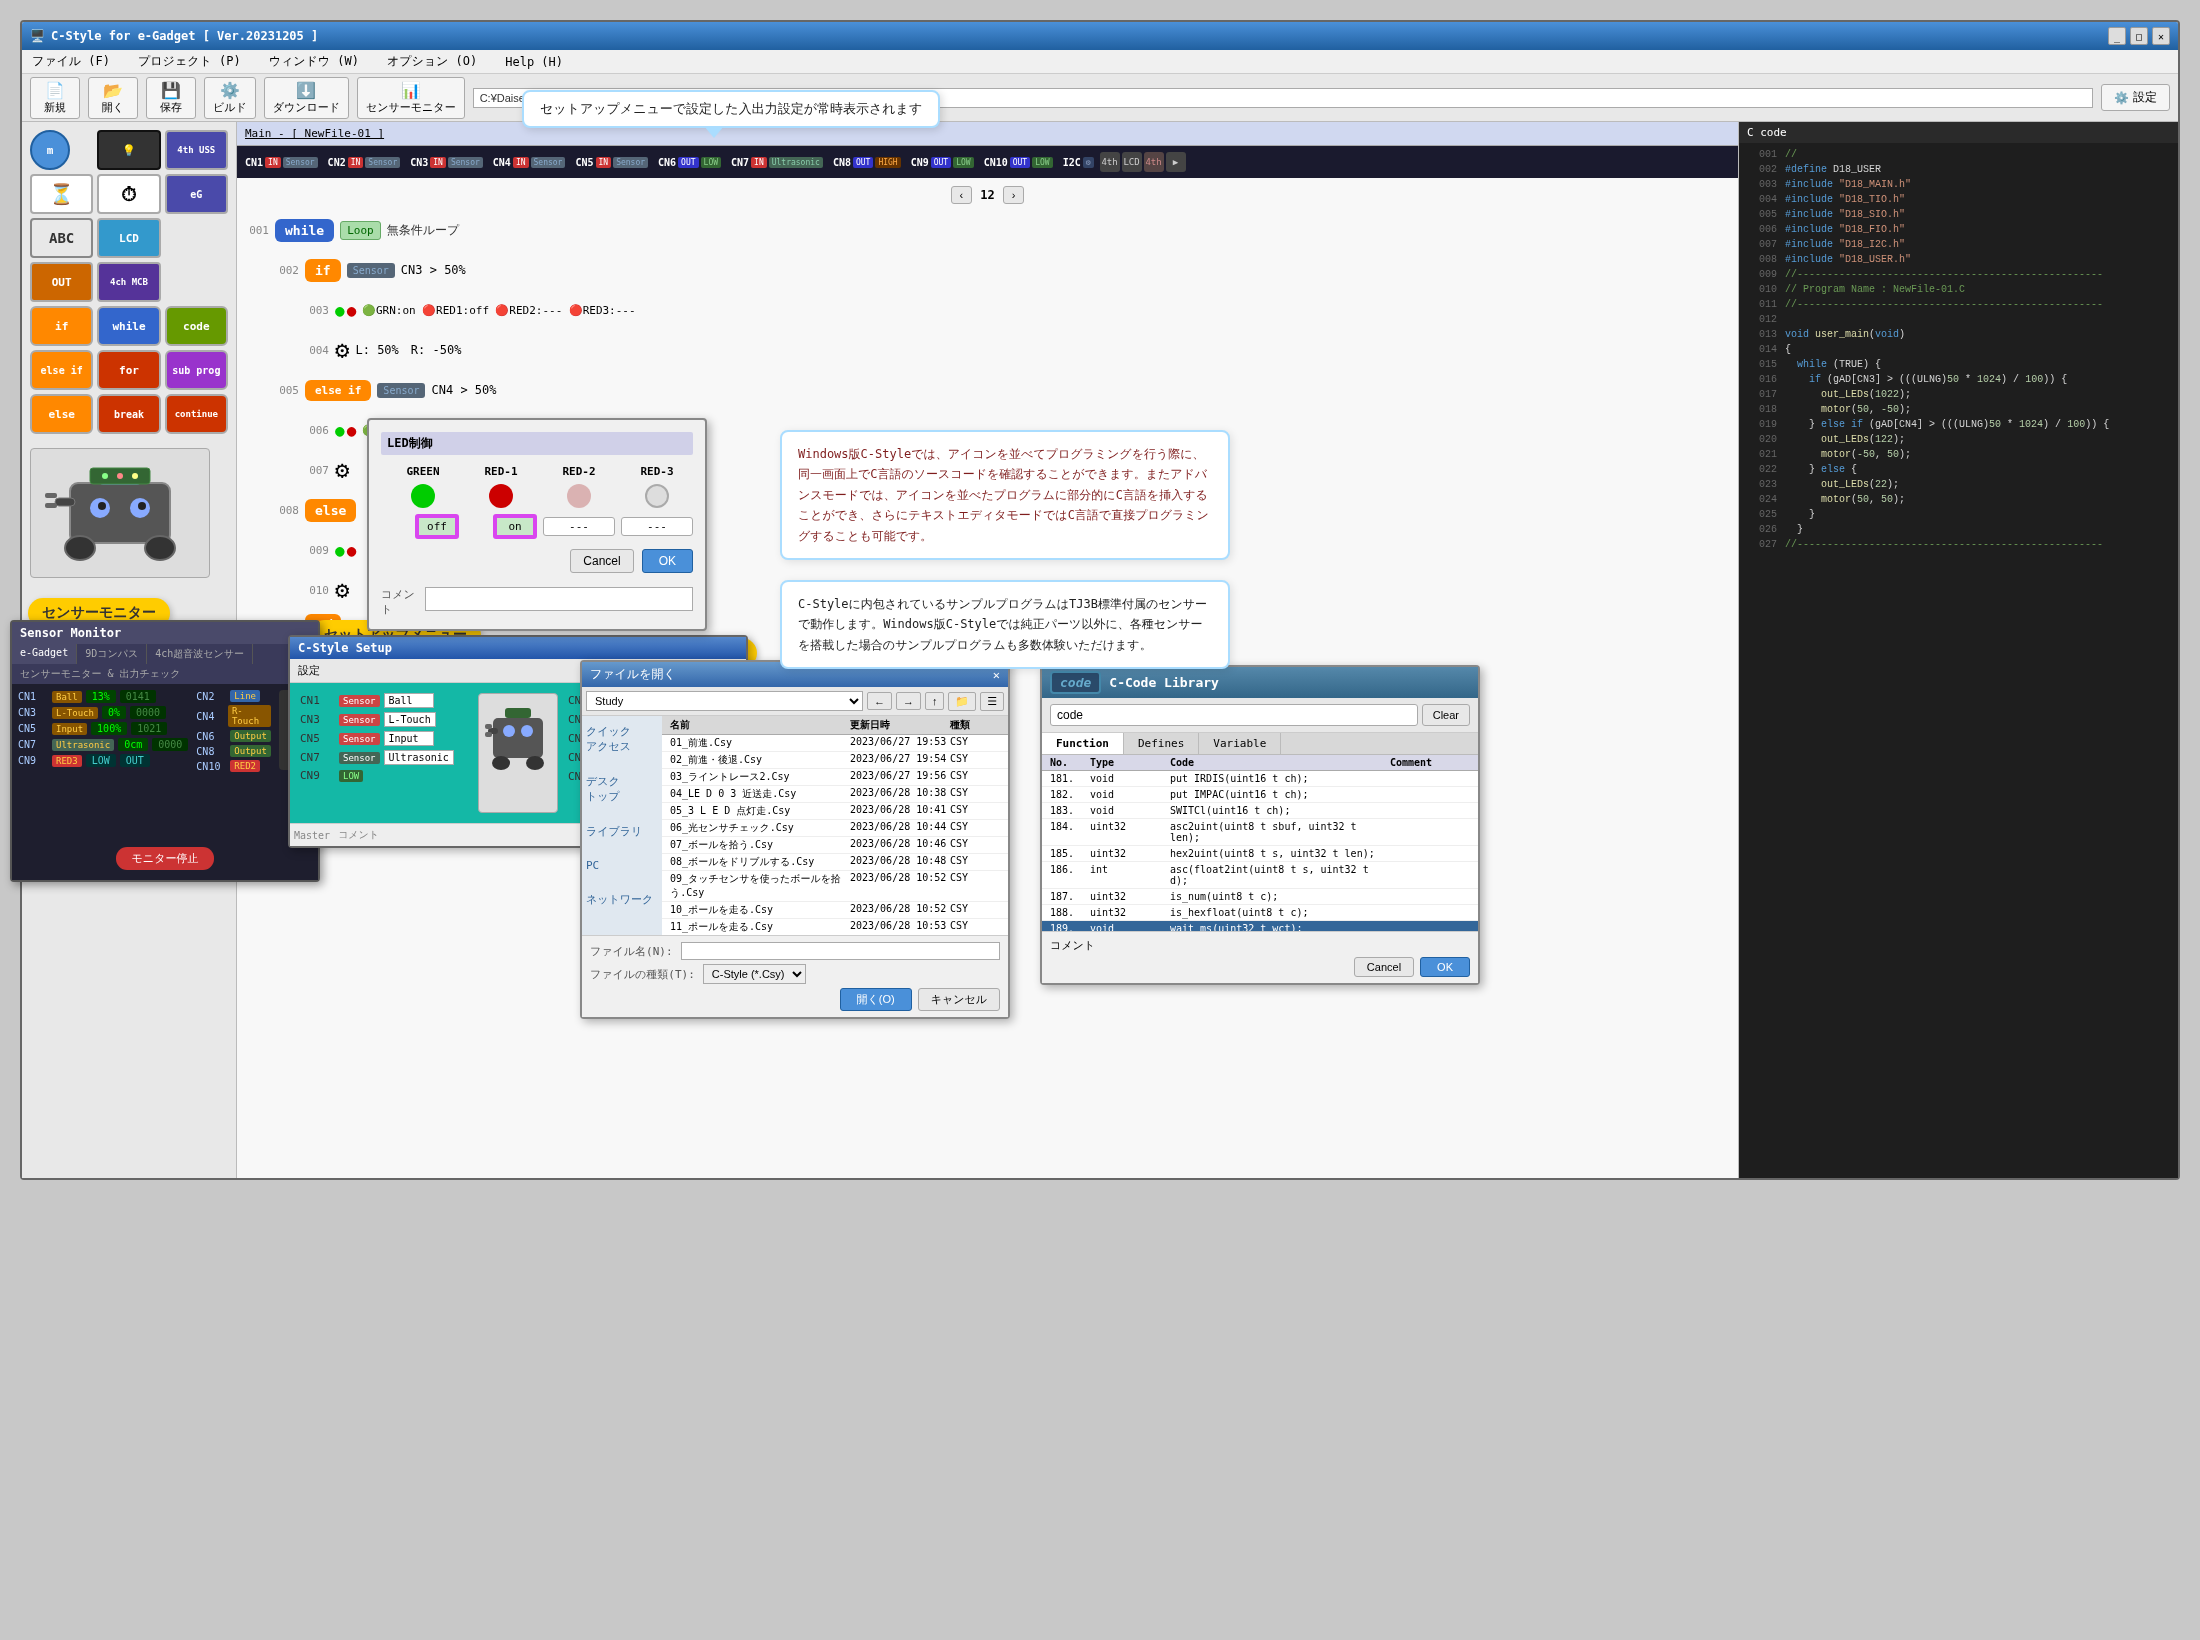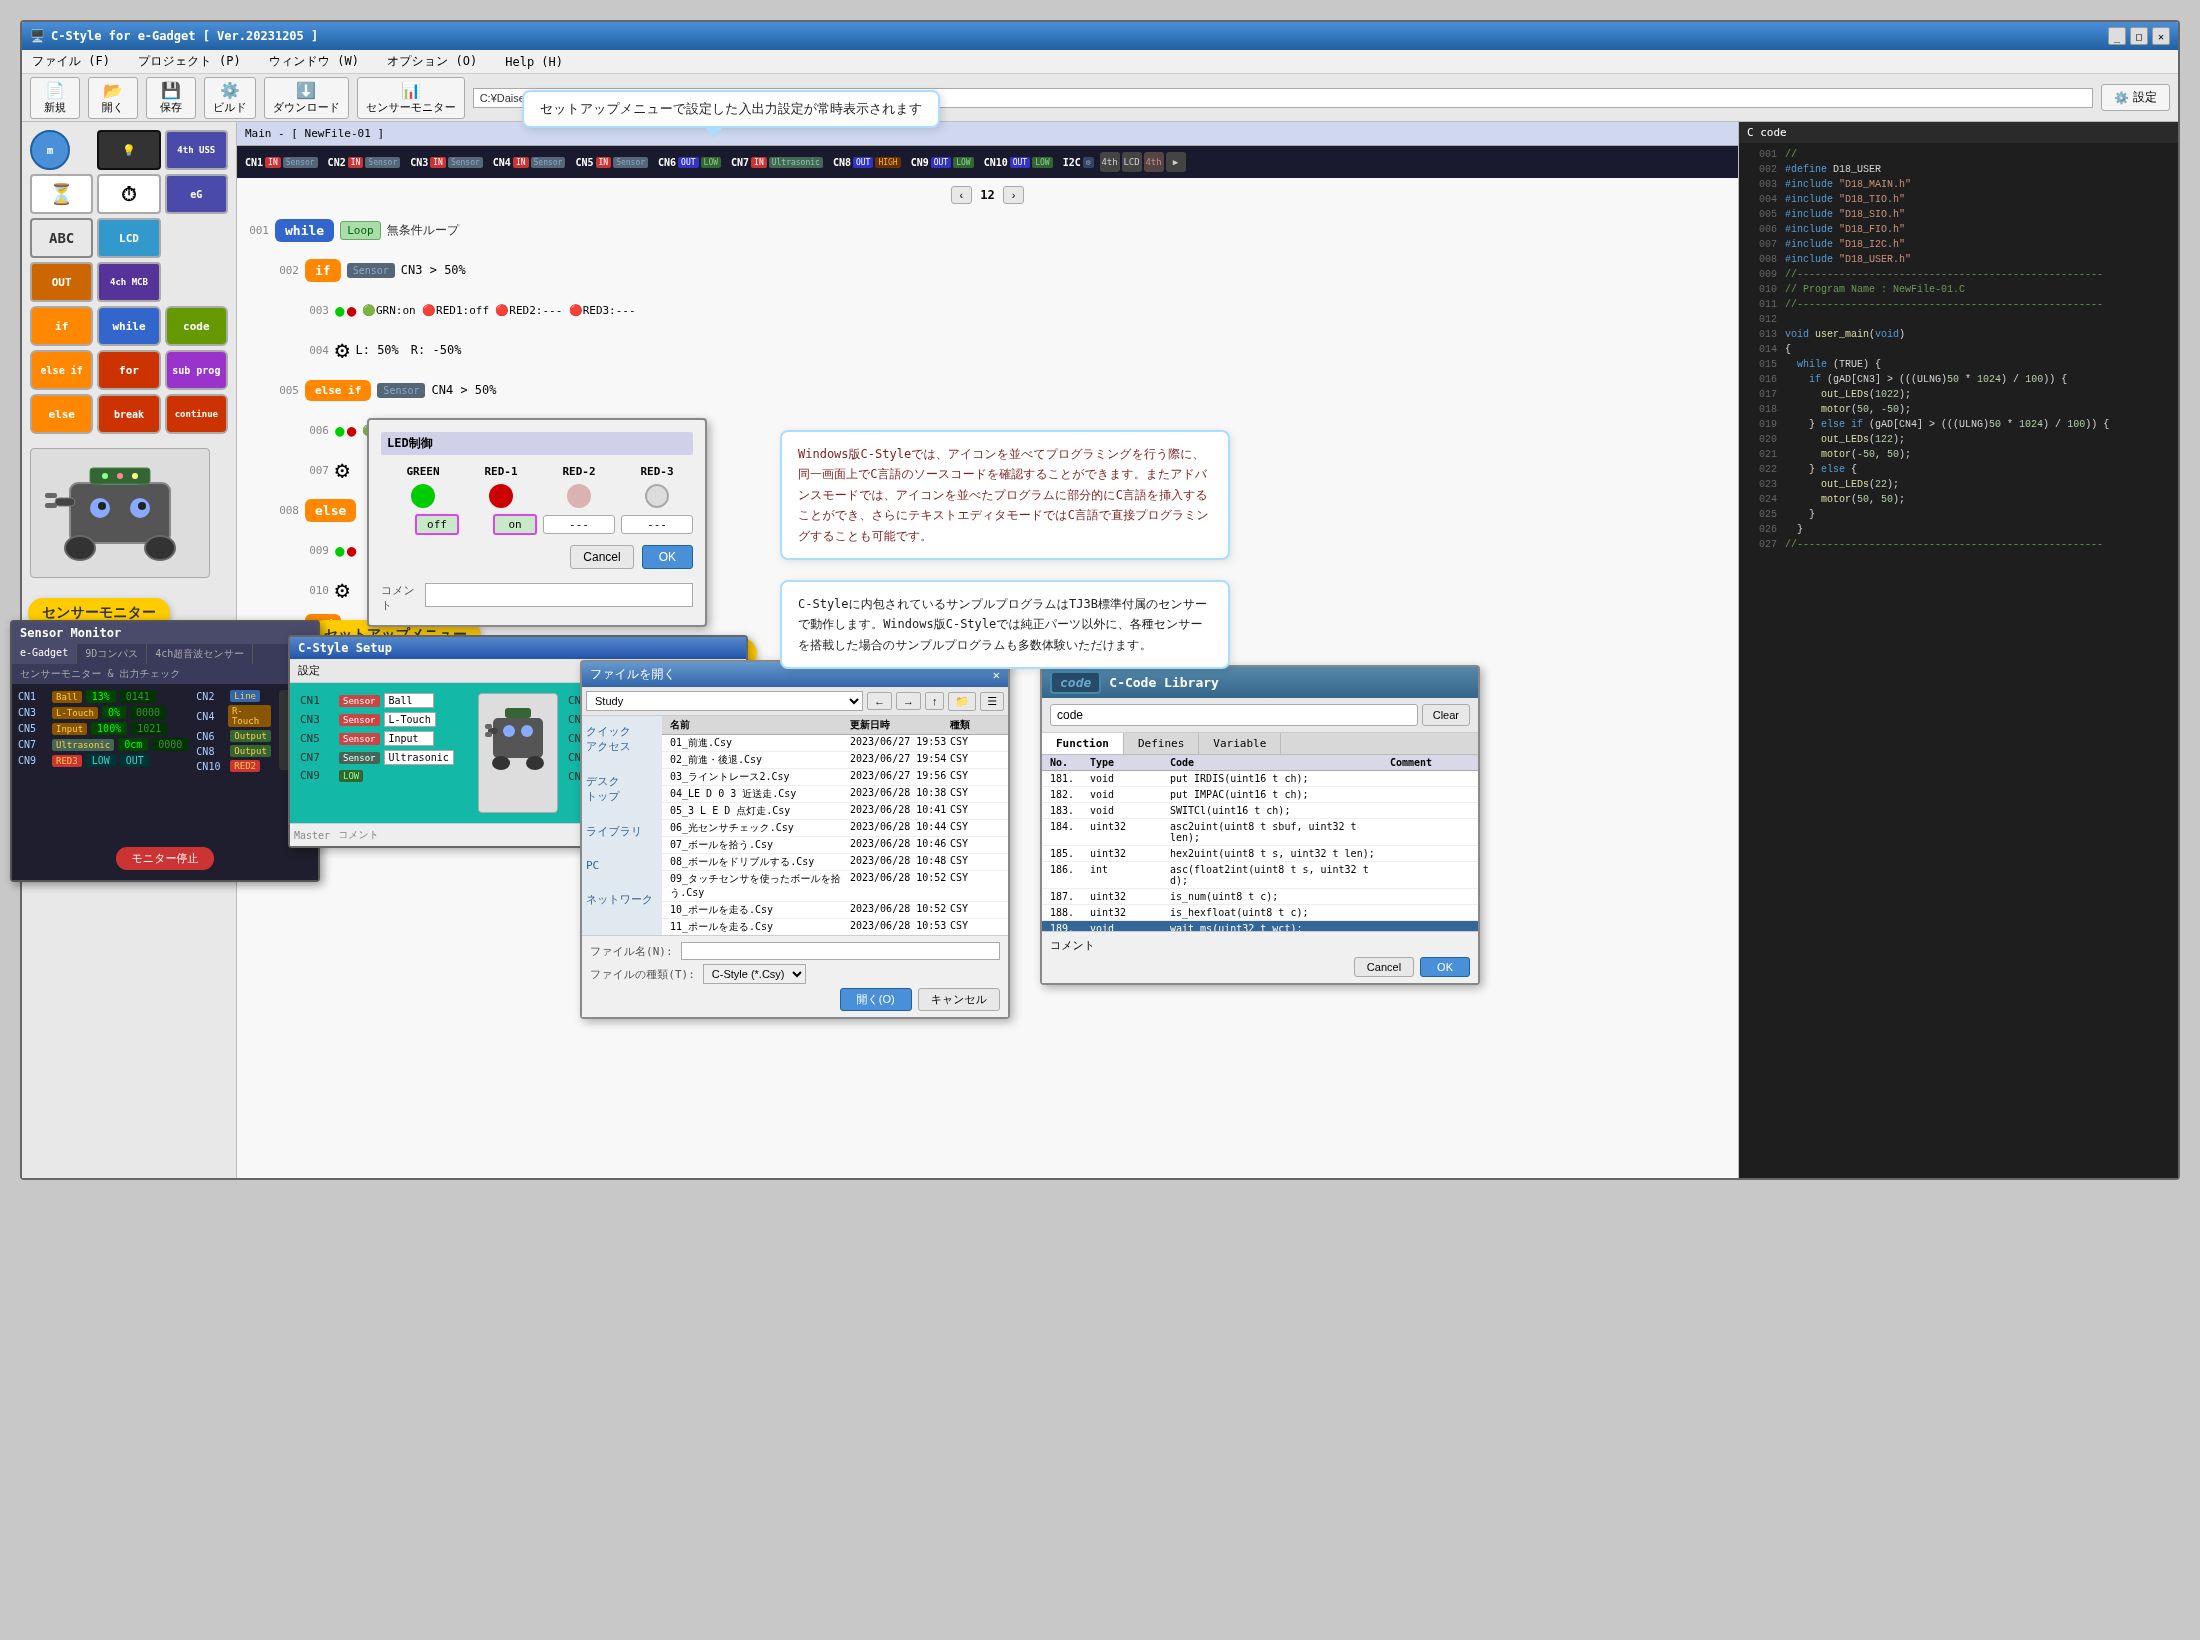--- a/index.html
+++ b/index.html
@@ -189,20 +189,21 @@
     }
 
     .editor-title-bar {
       background: #d0d8f0;
       height: 24px;
       display: flex;
       align-items: center;
       padding: 0 8px;
       font-size: 11px;
       border-bottom: 1px solid #aaa;
+      text-decoration: underline;
     }
 
     
     .cn-bar {
       background: #1a1a2e;
       height: 32px;
       display: flex;
       align-items: center;
       padding: 0 4px;
       gap: 2px;
@@ -413,21 +414,21 @@
     .led-select {
       background: white;
       border: 1px solid #aaa;
       border-radius: 3px;
       padding: 2px 4px;
       font-size: 11px;
       text-align: center;
     }
     .led-select-active {
       background: #c8e8c8;
-      border: 2px solid #d946ef;
+      border: 4px solid #d946ef;
       margin-left: 28px;
     }
     .popup-cancel-btn {
       background: #e8e8e8;
       border: 1px solid #aaa;
       border-radius: 3px;
       padding: 4px 12px;
       font-size: 12px;
       cursor: pointer;
     }

